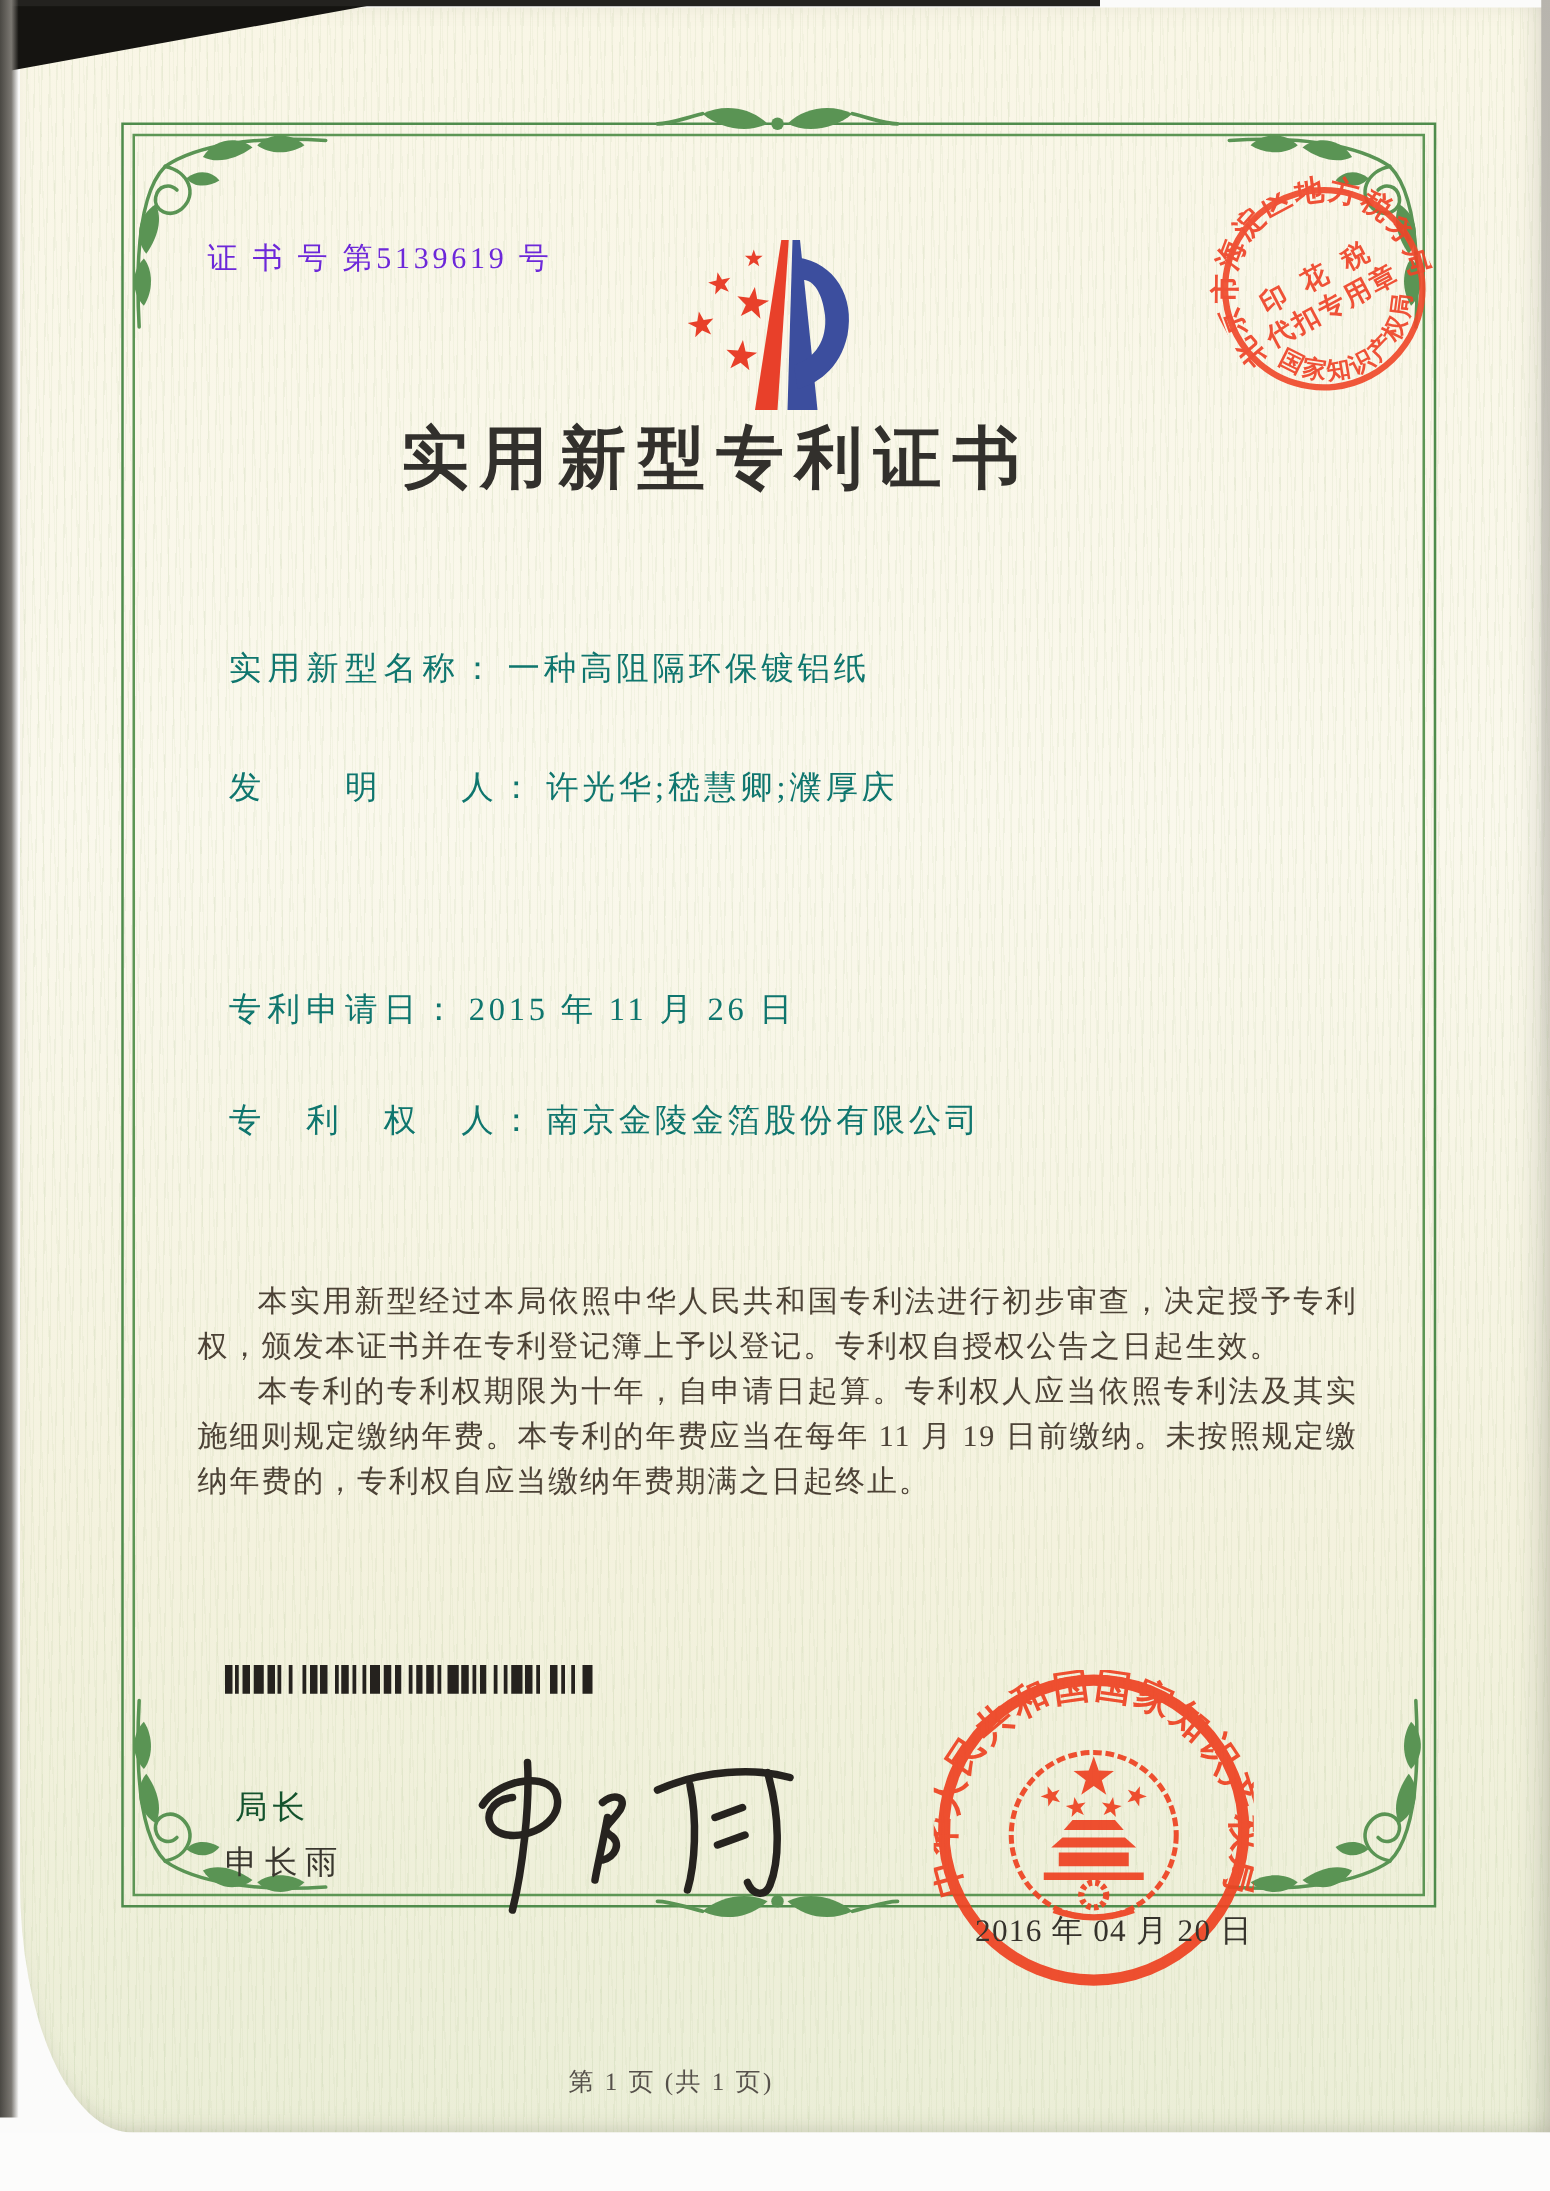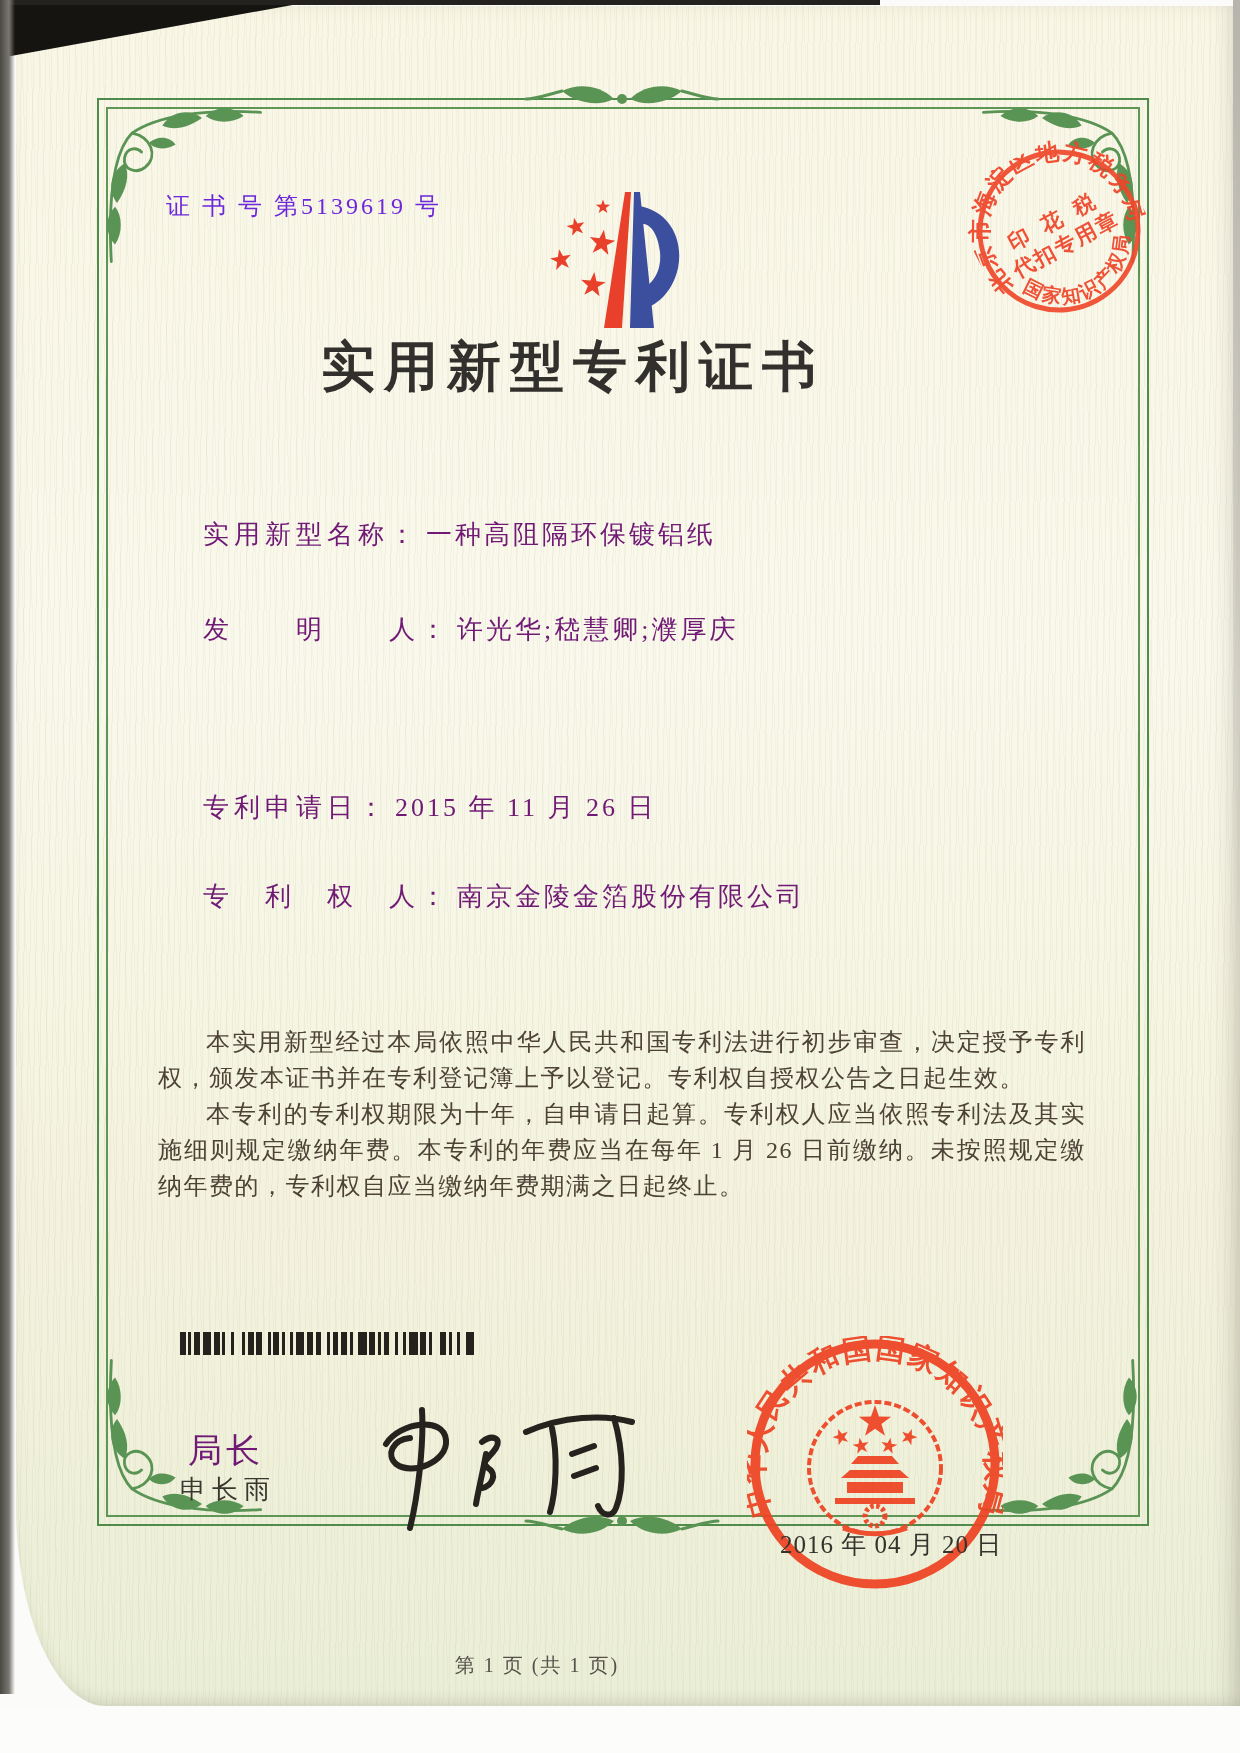--- a/index.html
+++ b/index.html
@@ -47,30 +47,30 @@
   .midorn{position:absolute;width:200px;height:46px;}
   .midorn.top{left:522px;top:76px;}
   .midorn.bottom{left:522px;top:1498px;transform:scaleY(-1);}
 
   
   .cert-no{position:absolute;left:166px;top:190px;font-size:24px;letter-spacing:3px;color:#6d28d9;}
   .logo{position:absolute;left:492px;top:180px;width:200px;height:150px;}
   .tax-stamp{position:absolute;left:974px;top:146px;width:170px;height:170px;transform:rotate(-28deg);opacity:.92;}
   .title{position:absolute;left:48px;top:331px;width:1050px;text-align:center;
     font-size:54px;font-weight:700;letter-spacing:9px;color:#32302c;}
-  .field{position:absolute;left:183px;width:920px;font-size:26px;color:#701a75;white-space:nowrap;margin-left:20px;}
+  .field{position:absolute;left:183px;width:920px;font-size:26px;color:#0f766e;white-space:nowrap;}
   .flabel{letter-spacing:5px;margin-right:6px;}
   .fvalue{letter-spacing:3px;}
   .paras{position:absolute;left:158px;top:1024px;width:928px;}
   .paras p{margin:0;text-indent:2em;font-size:24px;line-height:36px;text-align:justify;
     color:#4c4236;letter-spacing:1.5px;}
   .barcode{position:absolute;left:180px;top:1332px;width:297px;height:23px;display:flex;align-items:stretch;}
   .barcode i{display:block;}
   .barcode i.b{background:#25221e;}
-  .director-label{position:absolute;left:188px;top:1428px;font-size:34px;letter-spacing:4px;color:#701a75;font-family:Liberation Serif, serif;}
+  .director-label{position:absolute;left:188px;top:1428px;font-size:26px;letter-spacing:4px;color:#14532d;font-family:Liberation Serif, serif;}
   .director-name{position:absolute;left:180px;top:1472px;font-size:26px;letter-spacing:6px;color:#3a372f;}
   .signature{position:absolute;left:366px;top:1392px;width:280px;height:140px;}
   .office-seal{position:absolute;left:747px;top:1336px;width:256px;height:256px;opacity:.93;}
   .issue-date{position:absolute;left:780px;top:1528px;font-size:25px;letter-spacing:1px;color:#36332c;z-index:4;}
   .footer{position:absolute;left:387px;top:1652px;width:300px;text-align:center;
     font-size:20px;letter-spacing:2px;color:#55504a;}
   .seal-text{font-family:"Liberation Serif","DejaVu Serif",serif;font-weight:700;}
 </style>
 </head>
 <body>
@@ -175,21 +175,21 @@
   </div>
   <div class="field" style="top:790px">
     <span class="flabel">专利申请日：</span><span class="fvalue">2015 年 11 月 26 日</span>
   </div>
   <div class="field" style="top:879px">
     <span class="flabel">专　利　权　人：</span><span class="fvalue">南京金陵金箔股份有限公司</span>
   </div>
 
   <div class="paras">
     <p>本实用新型经过本局依照中华人民共和国专利法进行初步审查，决定授予专利权，颁发本证书并在专利登记簿上予以登记。专利权自授权公告之日起生效。</p>
-    <p>本专利的专利权期限为十年，自申请日起算。专利权人应当依照专利法及其实施细则规定缴纳年费。本专利的年费应当在每年 1 月 26 日前缴纳。未按照规定缴纳年费的，专利权自应当缴纳年费期满之日起终止。</p>
+    <p>本专利的专利权期限为十年，自申请日起算。专利权人应当依照专利法及其实施细则规定缴纳年费。本专利的年费应当在每年 11 月 19 日前缴纳。未按照规定缴纳年费的，专利权自应当缴纳年费期满之日起终止。</p>
   </div>
 
   <div class="barcode">
       <i class="b" style="flex-grow: 2;"></i>
       <i style="flex-grow: 1;"></i>
       <i class="b" style="flex-grow: 1;"></i>
       <i style="flex-grow: 1;"></i>
       <i class="b" style="flex-grow: 2;"></i>
       <i style="flex-grow: 1;"></i>
       <i class="b" style="flex-grow: 3;"></i>

